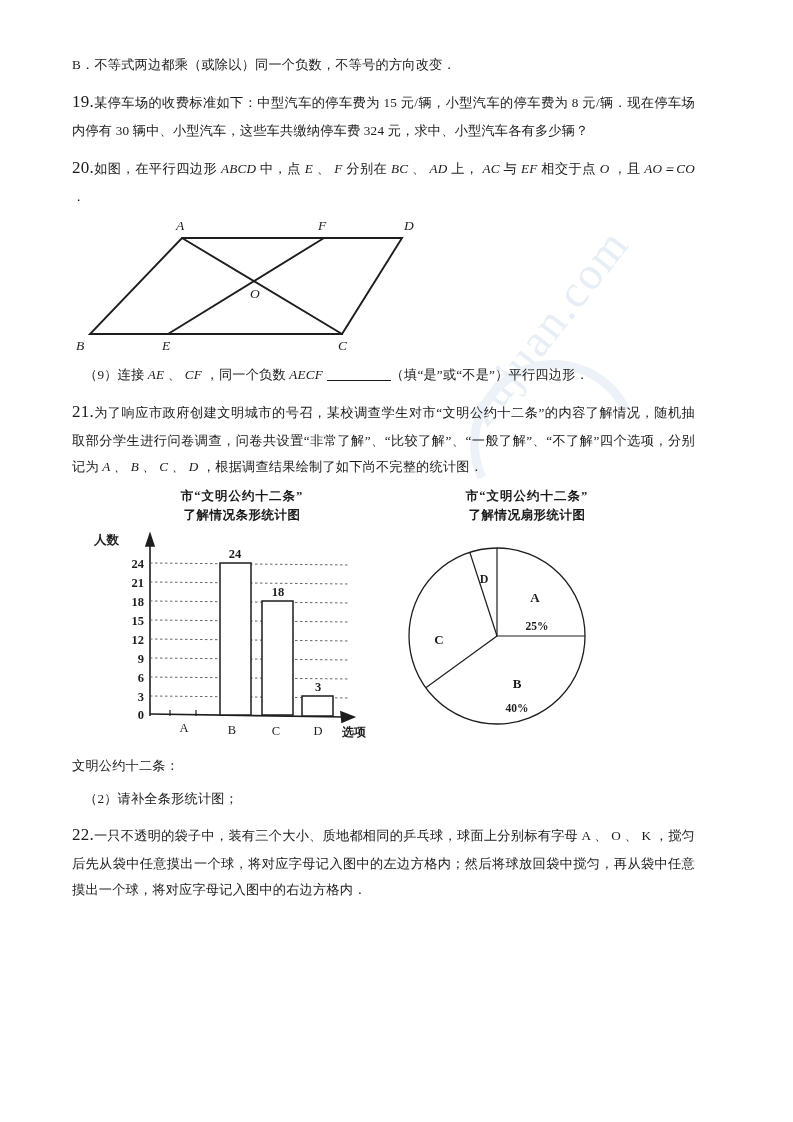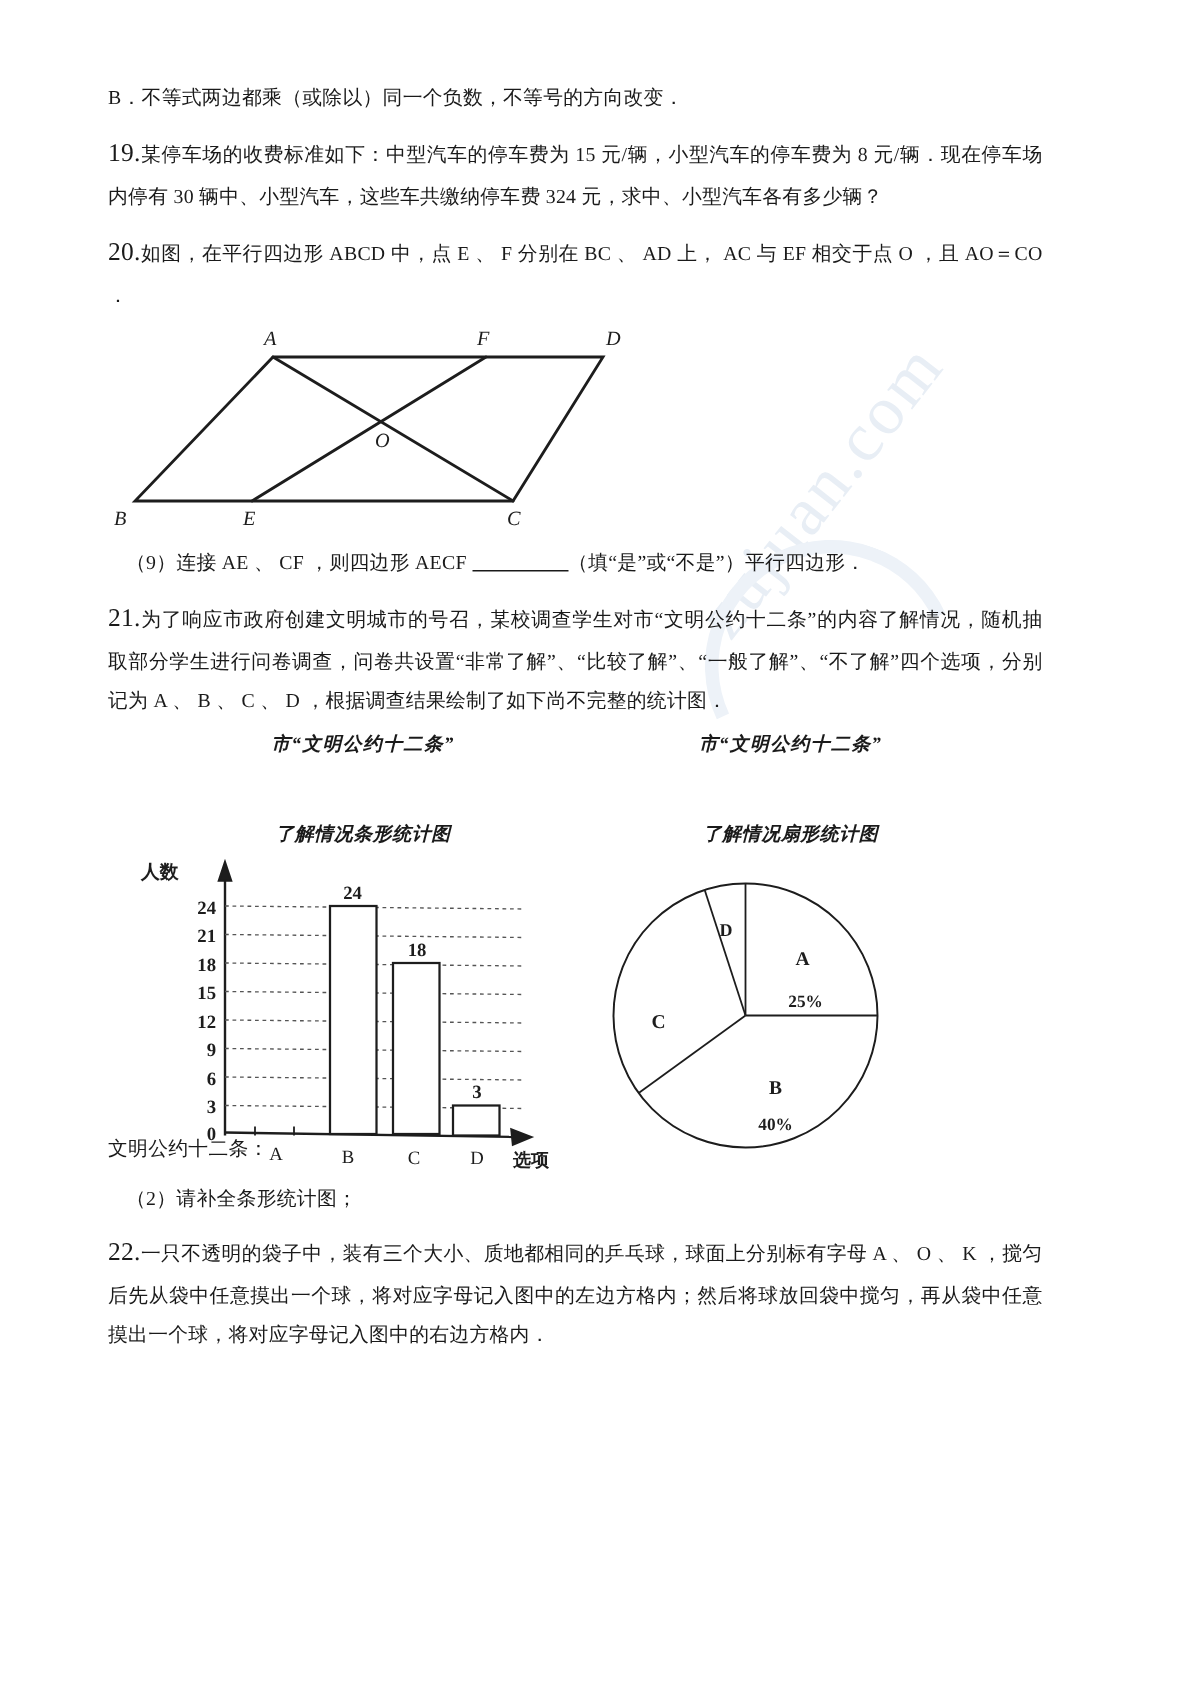--- a/index.html
+++ b/index.html
@@ -50,21 +50,21 @@
   .content { position: relative; z-index: 2; }
 
   p.q {
     margin: 0 0 7px 0;
     font-size: 13.2px;
     line-height: 1.95;
     text-align: justify;
     letter-spacing: 0.2px;
   }
   .num { font-size: 17px; }
-  .it { font-family: "Liberation Serif", serif; }
+  .it { font-style: italic; font-family: "Liberation Serif", serif; }
   .blank {
     display: inline-block;
     border-bottom: 1px solid #1a1a1a;
     width: 64px;
     vertical-align: -2px;
   }
   .blank-sm { width: 56px; }
   .indent { padding-left: 12px; }
 
   
@@ -87,23 +87,22 @@
   }
   .chart-bar-box { left: 20px; width: 300px; }
   .chart-pie-box { left: 305px; width: 300px; }
   .chart-title {
     text-align: center;
     font-weight: bold;
     font-size: 12.5px;
     line-height: 1.55;
     font-family: "Liberation Serif", "DejaVu Serif", serif;
     letter-spacing: 1px;
-    font-style: italic;
-  }
-  .chart-title .t2 { letter-spacing: 0.5px; margin-top: 41px; }
+  }
+  .chart-title .t2 { letter-spacing: 0.5px; }
   .chart-canvas { position: relative; }
   .chart-canvas svg { display: block; }
 
   .bottom-space { height: 10px; }
 </style>
 </head>
 <body>
 
 <div class="watermark">zujuan.com</div>
 <div class="watermark2"></div>
@@ -138,21 +137,21 @@
         <text x="178" y="82">O</text>
         <text x="4" y="134">B</text>
         <text x="90" y="134">E</text>
         <text x="266" y="134">C</text>
       </g>
     </svg>
   </div>
 
 
   <p class="q indent">
-    <span>（9）连接 </span><span class="it">AE</span><span> 、 </span><span class="it">CF</span><span> ，则四边形 </span><span class="it">AECF</span> <span class="blank"></span><span>（填“是”或“不是”）平行四边形．</span>
+    <span>（9）连接 </span><span class="it">AE</span><span> 、 </span><span class="it">CF</span><span> ，同一个负数 </span><span class="it">AECF</span> <span class="blank"></span><span>（填“是”或“不是”）平行四边形．</span>
   </p>
 
   <p class="q">
     <span class="num">21.</span><span>为了响应市政府创建文明城市的号召，某校调查学生对市“文明公约十二条”的内容了解情况，随机抽取部分学生进行问卷调查，问卷共设置“非常了解”、“比较了解”、“一般了解”、“不了解”四个选项，分别记为 </span><span class="it">A 、 B 、 C 、 D</span><span> ，根据调查结果绘制了如下尚不完整的统计图．</span>
   </p>
 
   <div class="charts-row">
 
     <div class="chart-box chart-bar-box">
       <div class="chart-title">

